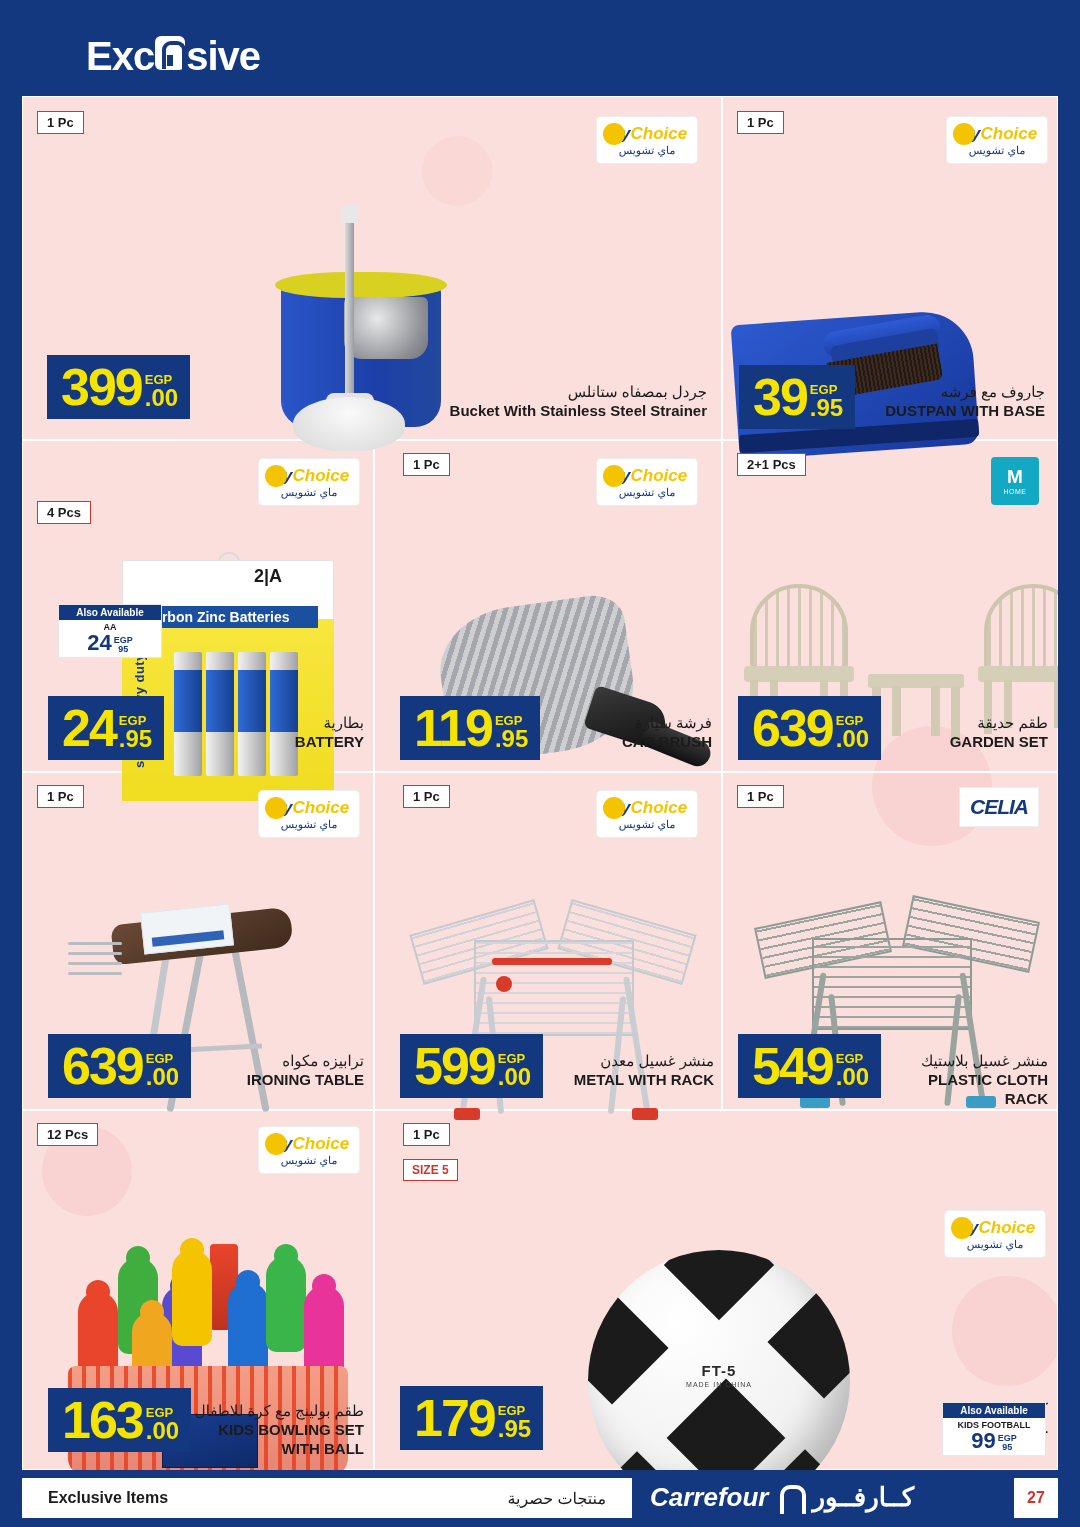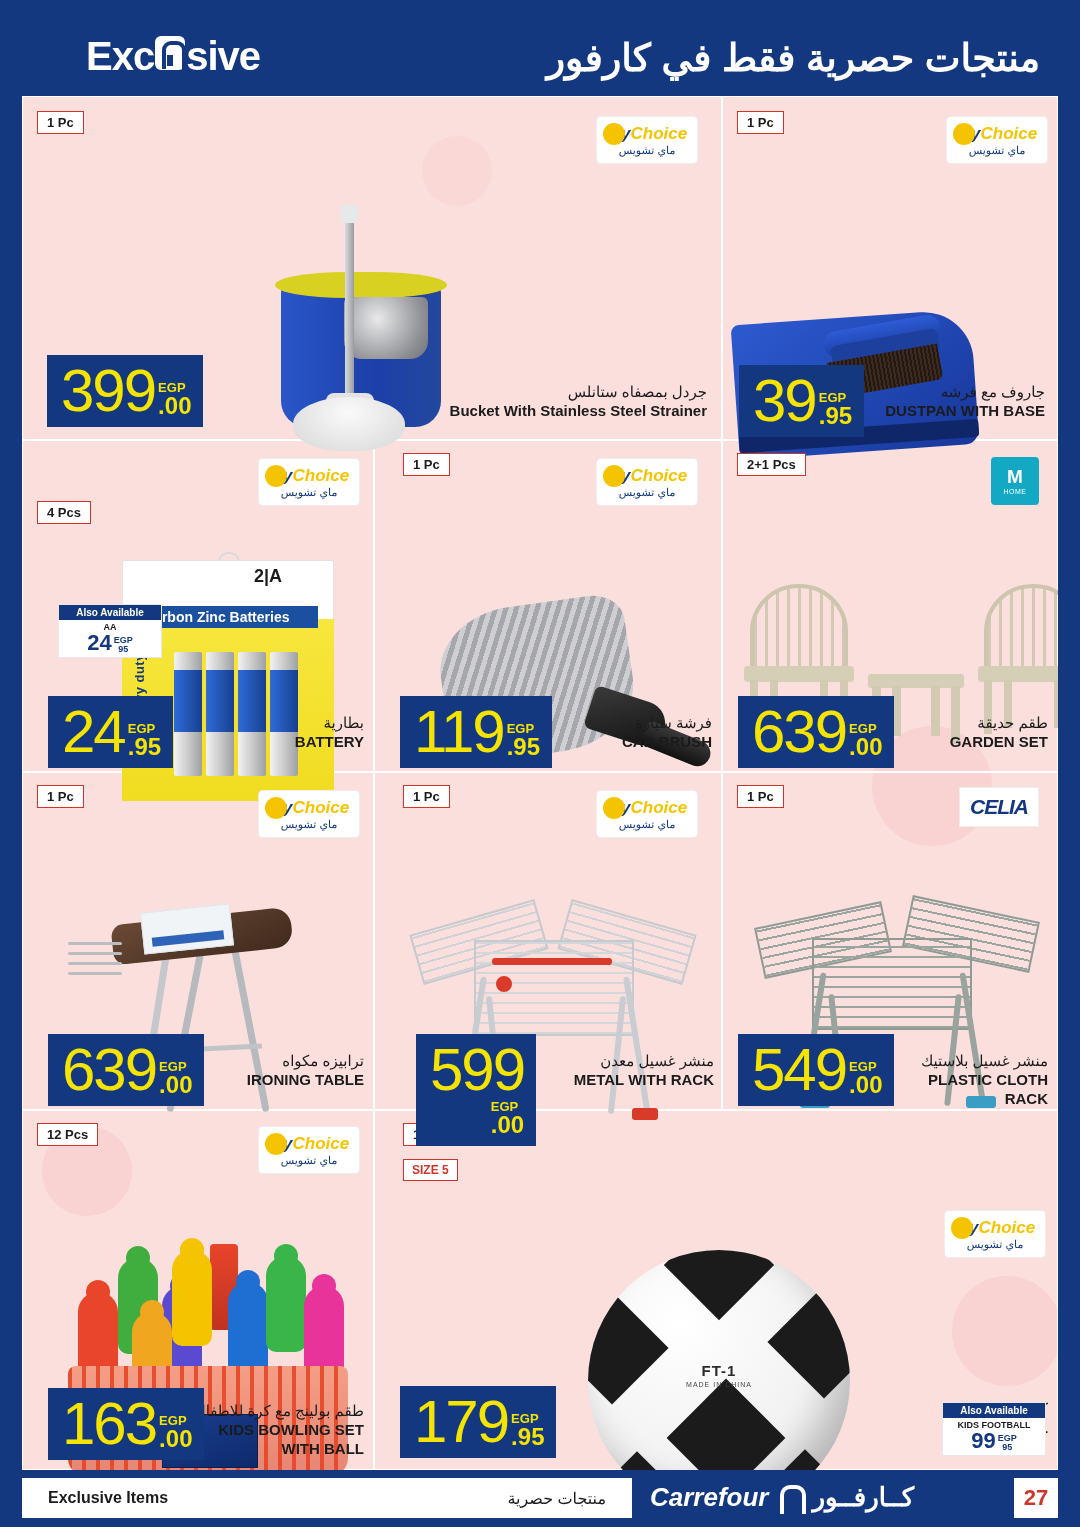--- a/index.html
+++ b/index.html
@@ -162,22 +162,22 @@
     position: absolute;
     background: #14387f;
     color: #f5e400;
     z-index: 7;
     padding: 6px 12px 6px 14px;
     display: flex;
     align-items: flex-end;
     line-height: 1;
   }
   .price .int {
-    font-size: 60px;
-    font-weight: normal;
+    font-size: 52px;
+    font-weight: bold;
     letter-spacing: -2px;
     text-align: right;
   }
   .price .right {
     display: flex; flex-direction: column; align-items: flex-start;
     margin-left: 3px; margin-bottom: 3px;
   }
   .price .cur { font-size: 13px; font-weight: bold; line-height: 1; }
   .price .dec { font-size: 24px; font-weight: bold; line-height: 1; }
   
@@ -251,21 +251,21 @@
     border-bottom: none;
     border-radius: 10px 10px 0 0;
   }
   .carrefour .cf-ar { font-size: 26px; font-weight: bold; direction: rtl; }
   .pagenum {
     position: absolute;
     right: 22px; top: 8px;
     width: 44px; height: 40px;
     background: #ffffff;
     color: #d0342a;
-    font-size: 22px; font-weight: bold;
+    font-size: 16px; font-weight: bold;
     display: flex; align-items: center; justify-content: center;
   }
   
   .art { position: absolute; z-index: 2; }
 
   
   .bucket { position:absolute; left:258px; top:185px; width:160px; height:145px;
     background: linear-gradient(to right,#2a56c9,#1c3fa8 60%,#23489e);
     border-radius: 10px 10px 26px 26px; }
   .bucket::before { content:""; position:absolute; left:-6px; top:-10px; width:172px; height:26px;
@@ -405,21 +405,20 @@
 </style>
 </head>
 <body>
 
 <div class="header">
   <div class="logo-exclusive">
     <span>Exc</span>
     <span class="mrk"></span>
     <span>sive</span>
   </div>
-  <div class="header-title-ar">منتجات حصرية فقط في كارفور</div>
 </div>
 
 <div class="sheet">
 
   <div class="flower" style="left:850px; top:630px; width:120px; height:120px;"></div>
   <div class="flower" style="left:20px; top:1030px; width:90px; height:90px;"></div>
   <div class="flower" style="left:930px; top:1180px; width:110px; height:110px;"></div>
   <div class="flower" style="left:400px; top:40px; width:70px; height:70px; opacity:.5;"></div>
 
   <div class="cell" style="left:0; top:0; width:700px; height:344px;">
@@ -662,21 +661,21 @@
     <span class="right">
       <span class="cur">EGP</span>
       <span class="dec">.00</span>
     </span>
   </div>
   <div class="pname" style="left:190px; top:956px; width:152px;">
     <div class="ar">ترابيزه مكواه</div>
     <div class="en">IRONING TABLE</div>
   </div>
 
-  <div class="price" style="left:394px; top:938px;flex-direction:column;">
+  <div class="price" style="left:378px; top:938px;">
     <span class="int">599</span>
     <span class="right">
       <span class="cur">EGP</span>
       <span class="dec">.00</span>
     </span>
   </div>
   <div class="pname" style="left:520px; top:956px; width:172px;">
     <div class="ar">منشر غسيل معدن</div>
     <div class="en">METAL WITH RACK</div>
   </div>
@@ -726,21 +725,21 @@
   </div>
 
   <div class="art football">
     <div class="hexa" style="left:92px; top:-24px; width:78px; height:78px; transform: rotate(45deg);"></div>
     <div class="hexa" style="left:-16px; top:58px; width:80px; height:80px; transform: rotate(45deg);"></div>
     <div class="hexa" style="left:196px; top:52px; width:80px; height:80px; transform: rotate(45deg);"></div>
     <div class="hexa" style="left:96px; top:146px; width:84px; height:84px; transform: rotate(45deg);"></div>
     <div class="hexa" style="left:18px; top:214px; width:62px; height:62px; transform: rotate(45deg);"></div>
     <div class="hexa" style="left:186px; top:212px; width:62px; height:62px; transform: rotate(45deg);"></div>
     <div class="fb-label">
-      <div class="a">FT-1</div>
+      <div class="a">FT-5</div>
       <div class="b">MADE IN CHINA</div>
     </div>
   </div>
 
   <div class="also" style="left:920px; top:1306px;">
     <div class="hdr">Also Available</div>
     <div class="ttl">KIDS FOOTBALL</div>
     <div class="pr">
       <span class="i">99</span>
       <span class="s"><span>EGP</span><br><span>95</span></span>

